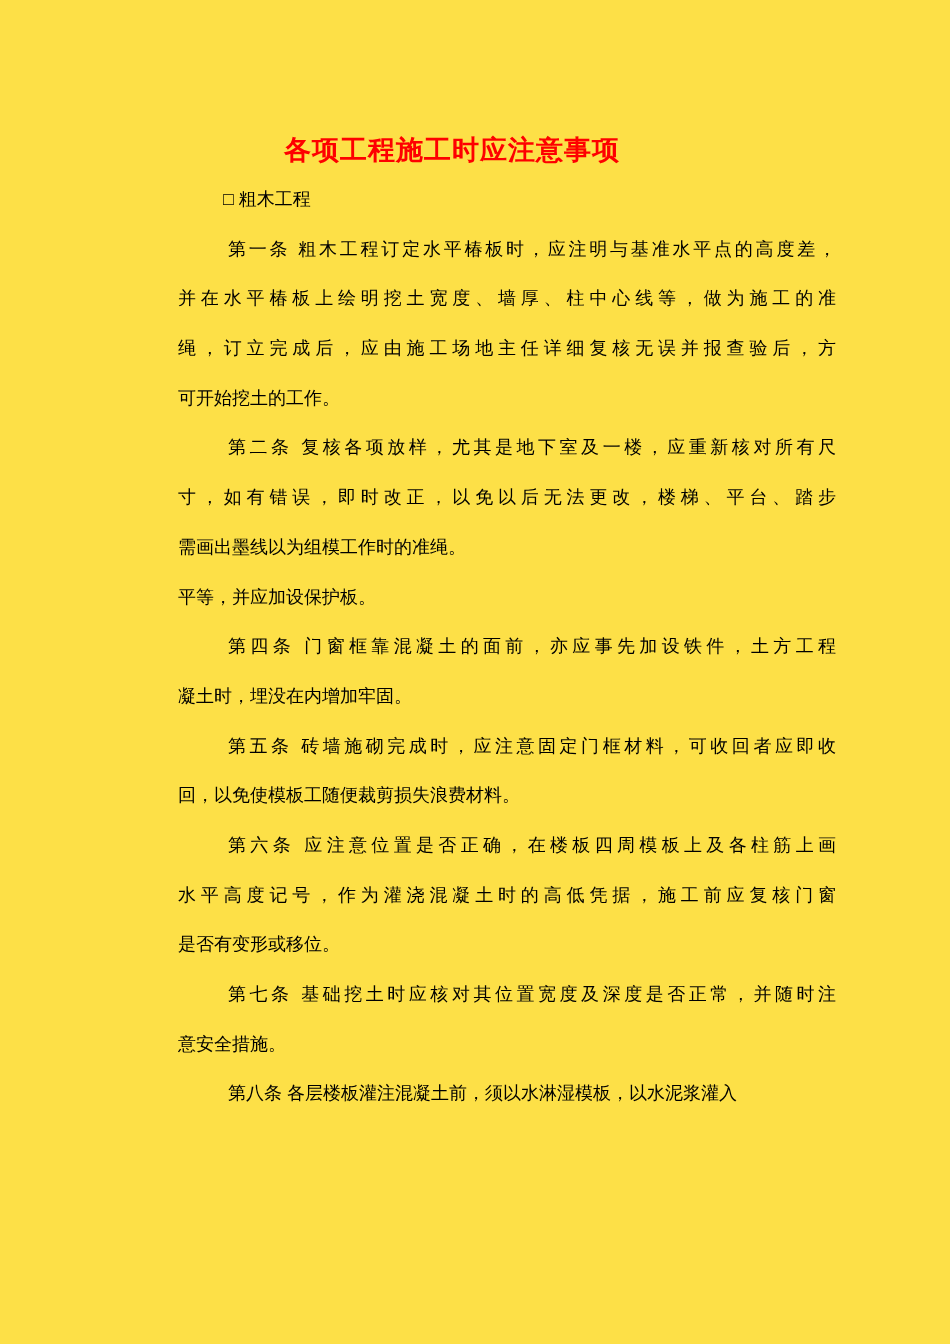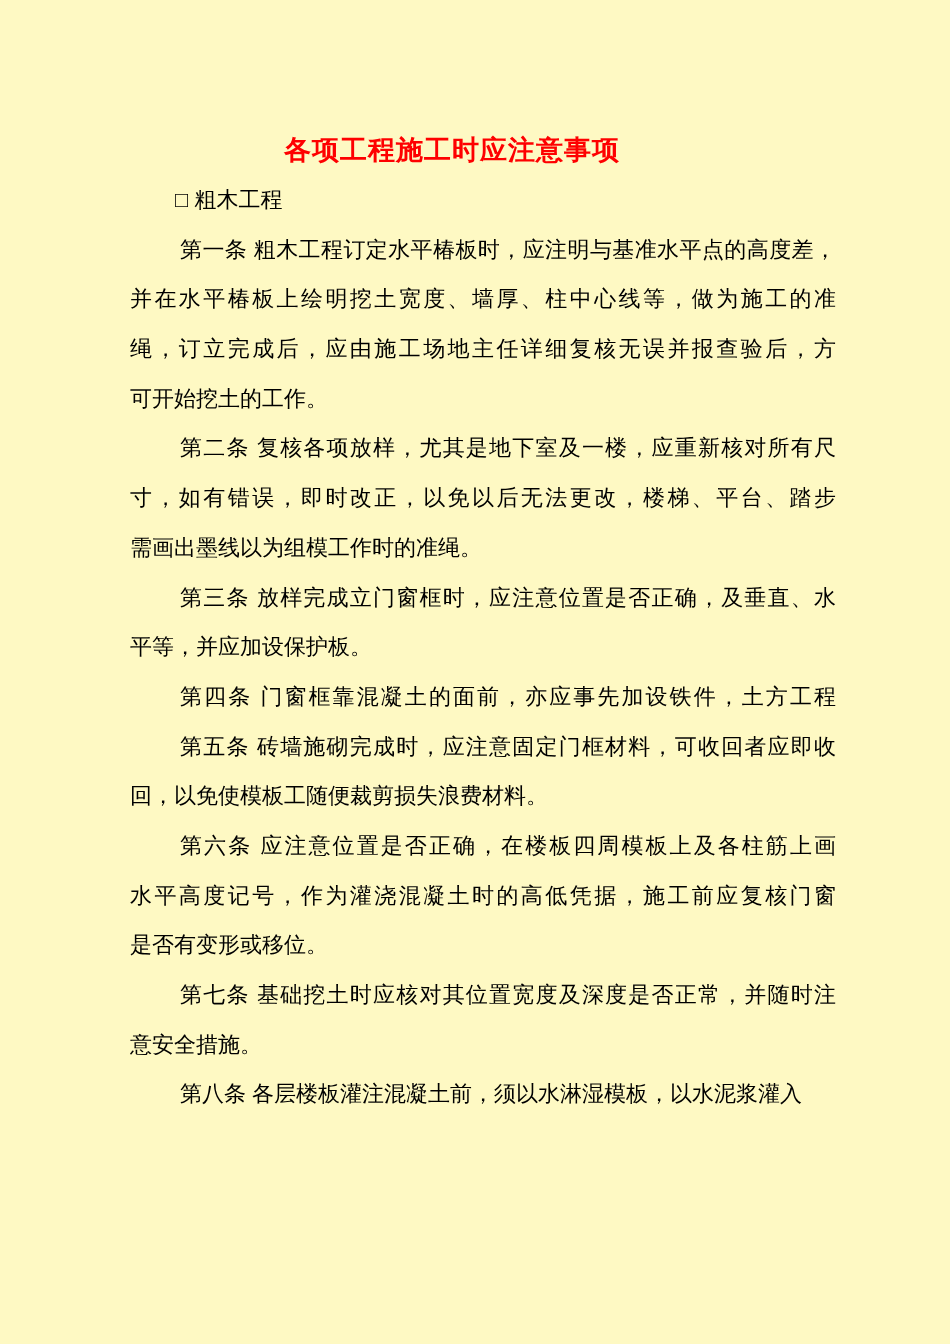--- a/index.html
+++ b/index.html
@@ -4,21 +4,21 @@
 <style>
   html, body {
     margin: 0;
     padding: 0;
     background: #ffffff;
   }
   .page {
     position: relative;
     width: 950px;
     height: 1344px;
-    background: #fef9c3;
+    background: #fde047;
     overflow: hidden;
     font-family: "Liberation Sans", sans-serif;
   }
   .doc-title {
     position: absolute;
     top: 135px;
     left: 130px;
     width: 706px;
     text-align: center;
     transform: translateX(-31px);
@@ -30,26 +30,27 @@
     white-space: nowrap;
   }
   .doc-body {
     position: absolute;
     top: 175px;
     left: 130px;
     width: 706px;
     color: #000000;
   }
   .line {
-    font-size: 22px;
+    font-size: 18px;
     line-height: 49.7px;
     height: 49.7px;
     color: #000000;
     text-align: left;
     overflow: hidden;
+    margin-left: 48px;
   }
   .line.fill {
     text-align: justify;
     text-align-last: justify;
   }
   .line.article.first {
     padding-left: 50px;
   }
   .line.heading.first {
     padding-left: 45px;
@@ -62,23 +63,23 @@
   <div class="doc-title" style="color: rgb(254, 0, 0);">各项工程施工时应注意事项</div>
   <div class="doc-body">
       <div class="line heading first">□ 粗木工程</div>
       <div class="line article first fill">第一条 粗木工程订定水平椿板时，应注明与基准水平点的高度差，</div>
       <div class="line article fill">并在水平椿板上绘明挖土宽度、墙厚、柱中心线等，做为施工的准</div>
       <div class="line article fill">绳，订立完成后，应由施工场地主任详细复核无误并报查验后，方</div>
       <div class="line article">可开始挖土的工作。</div>
       <div class="line article first fill">第二条 复核各项放样，尤其是地下室及一楼，应重新核对所有尺</div>
       <div class="line article fill">寸，如有错误，即时改正，以免以后无法更改，楼梯、平台、踏步</div>
       <div class="line article">需画出墨线以为组模工作时的准绳。</div>
-      <div class="line article first fill">第三条 放样完成立门窗框时，应注意位置是否正确，及垂直、水</div>
       <div class="line article">平等，并应加设保护板。</div>
       <div class="line article first fill">第四条 门窗框靠混凝土的面前，亦应事先加设铁件，土方工程</div>
+      <div class="line article">凝土时，埋没在内增加牢固。</div>
       <div class="line article first fill">第五条 砖墙施砌完成时，应注意固定门框材料，可收回者应即收</div>
       <div class="line article">回，以免使模板工随便裁剪损失浪费材料。</div>
       <div class="line article first fill">第六条 应注意位置是否正确，在楼板四周模板上及各柱筋上画</div>
       <div class="line article fill">水平高度记号，作为灌浇混凝土时的高低凭据，施工前应复核门窗</div>
       <div class="line article">是否有变形或移位。</div>
       <div class="line article first fill">第七条 基础挖土时应核对其位置宽度及深度是否正常，并随时注</div>
       <div class="line article">意安全措施。</div>
       <div class="line article first">第八条 各层楼板灌注混凝土前，须以水淋湿模板，以水泥浆灌入</div>
     </div>
 </div>

